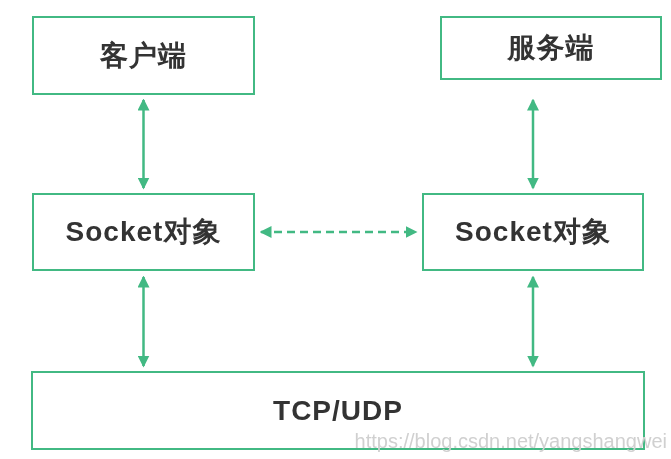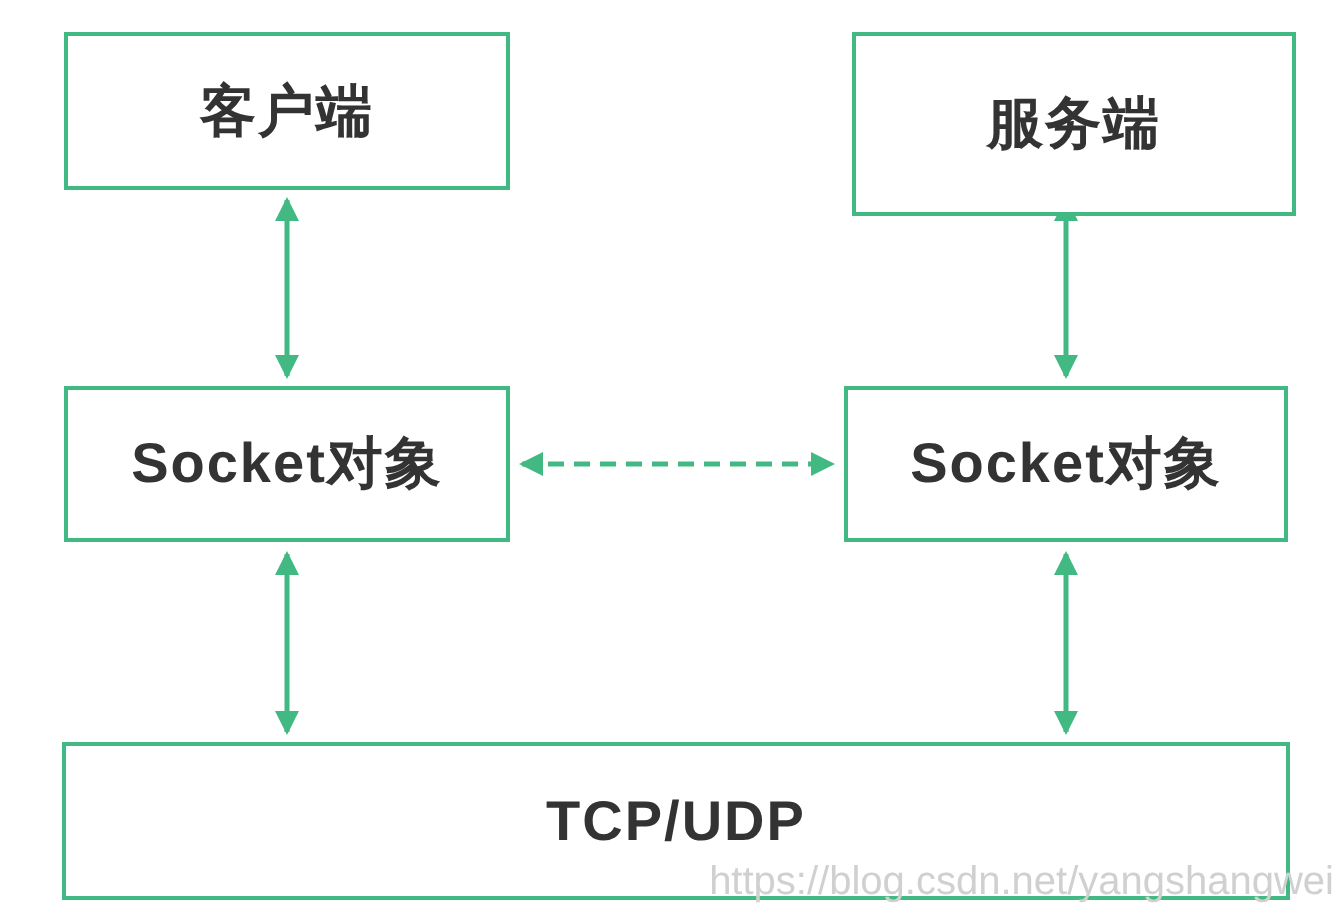--- a/index.html
+++ b/index.html
@@ -45,21 +45,21 @@
     display: flex;
     align-items: center;
     justify-content: center;
     color: var(--text);
     font-weight: bold;
     font-size: 28px;
     letter-spacing: 1px;
     z-index: 1;
   }
   .node-client  { left: 32px;  top: 16px;  width: 223px; height: 79px; }
-  .node-server  { left: 426px; top: 16px;  width: 222px; height: 92px; }
+  .node-server  { left: 440px; top: 16px;  width: 222px; height: 64px; }
   .node-socket-left  { left: 32px;  top: 193px; width: 223px; height: 78px; }
   .node-socket-right { left: 422px; top: 193px; width: 222px; height: 78px; }
   .node-transport    { left: 31px;  top: 371px; width: 614px; height: 79px; justify-content: center; }
   .watermark {
     position: absolute;
     right: 4px;
     top: 430px;
     font-size: 20px;
     color: var(--watermark);
     z-index: 2;

